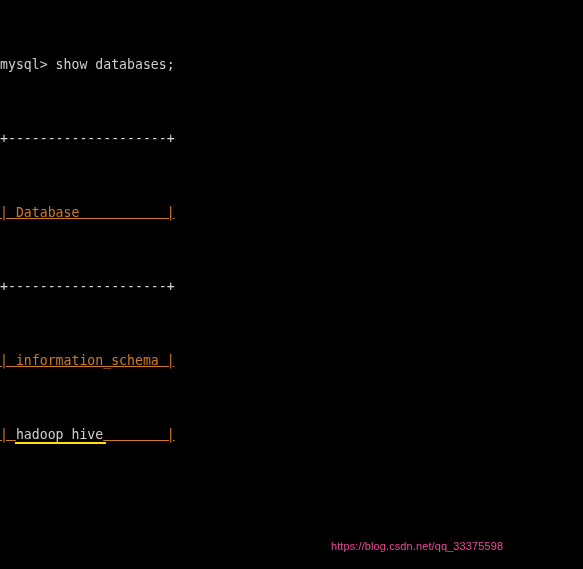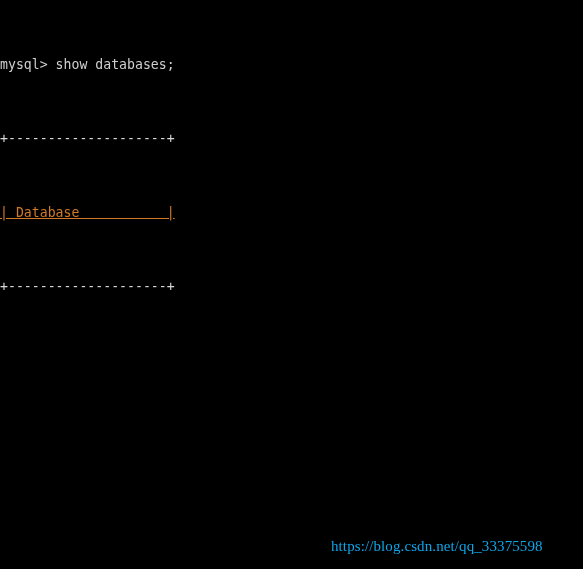--- a/index.html
+++ b/index.html
@@ -45,42 +45,44 @@
     left: -1px;
     right: -3px;
     bottom: 0px;
     height: 2px;
     background: #ffe000;
   }
   #watermark {
     position: absolute;
     left: 331px;
     top: 537px;
-    color: #0ea5e9;
-    font-family: Liberation Serif, serif;
-    font-size: 15px;
+    color: #ec4899;
+    font-family: Liberation Sans, sans-serif;
+    font-size: 11px;
     letter-spacing: 0.1px;
     white-space: pre;
   }
 </style>
 </head>
 <body>
 
 <div id="terminal">
   <div class="screen">
 
     <div class="line"><span class="txt">mysql&gt; show databases;</span></div>
 
     <div class="line"><span class="border">+--------------------+</span></div>
 
     <div class="line"><span class="pipe">| Database           |</span></div>
 
     <div class="line"><span class="border">+--------------------+</span></div>
 
+    <div class="line"><span class="pipe">| information_schema |</span></div>
 
+    <div class="line"><span class="pipe">| </span><span class="txt underline-yellow">hadoop_hive</span><span class="pipe">        |</span></div>
 
 
     
 
     
 
     
 
     
 

